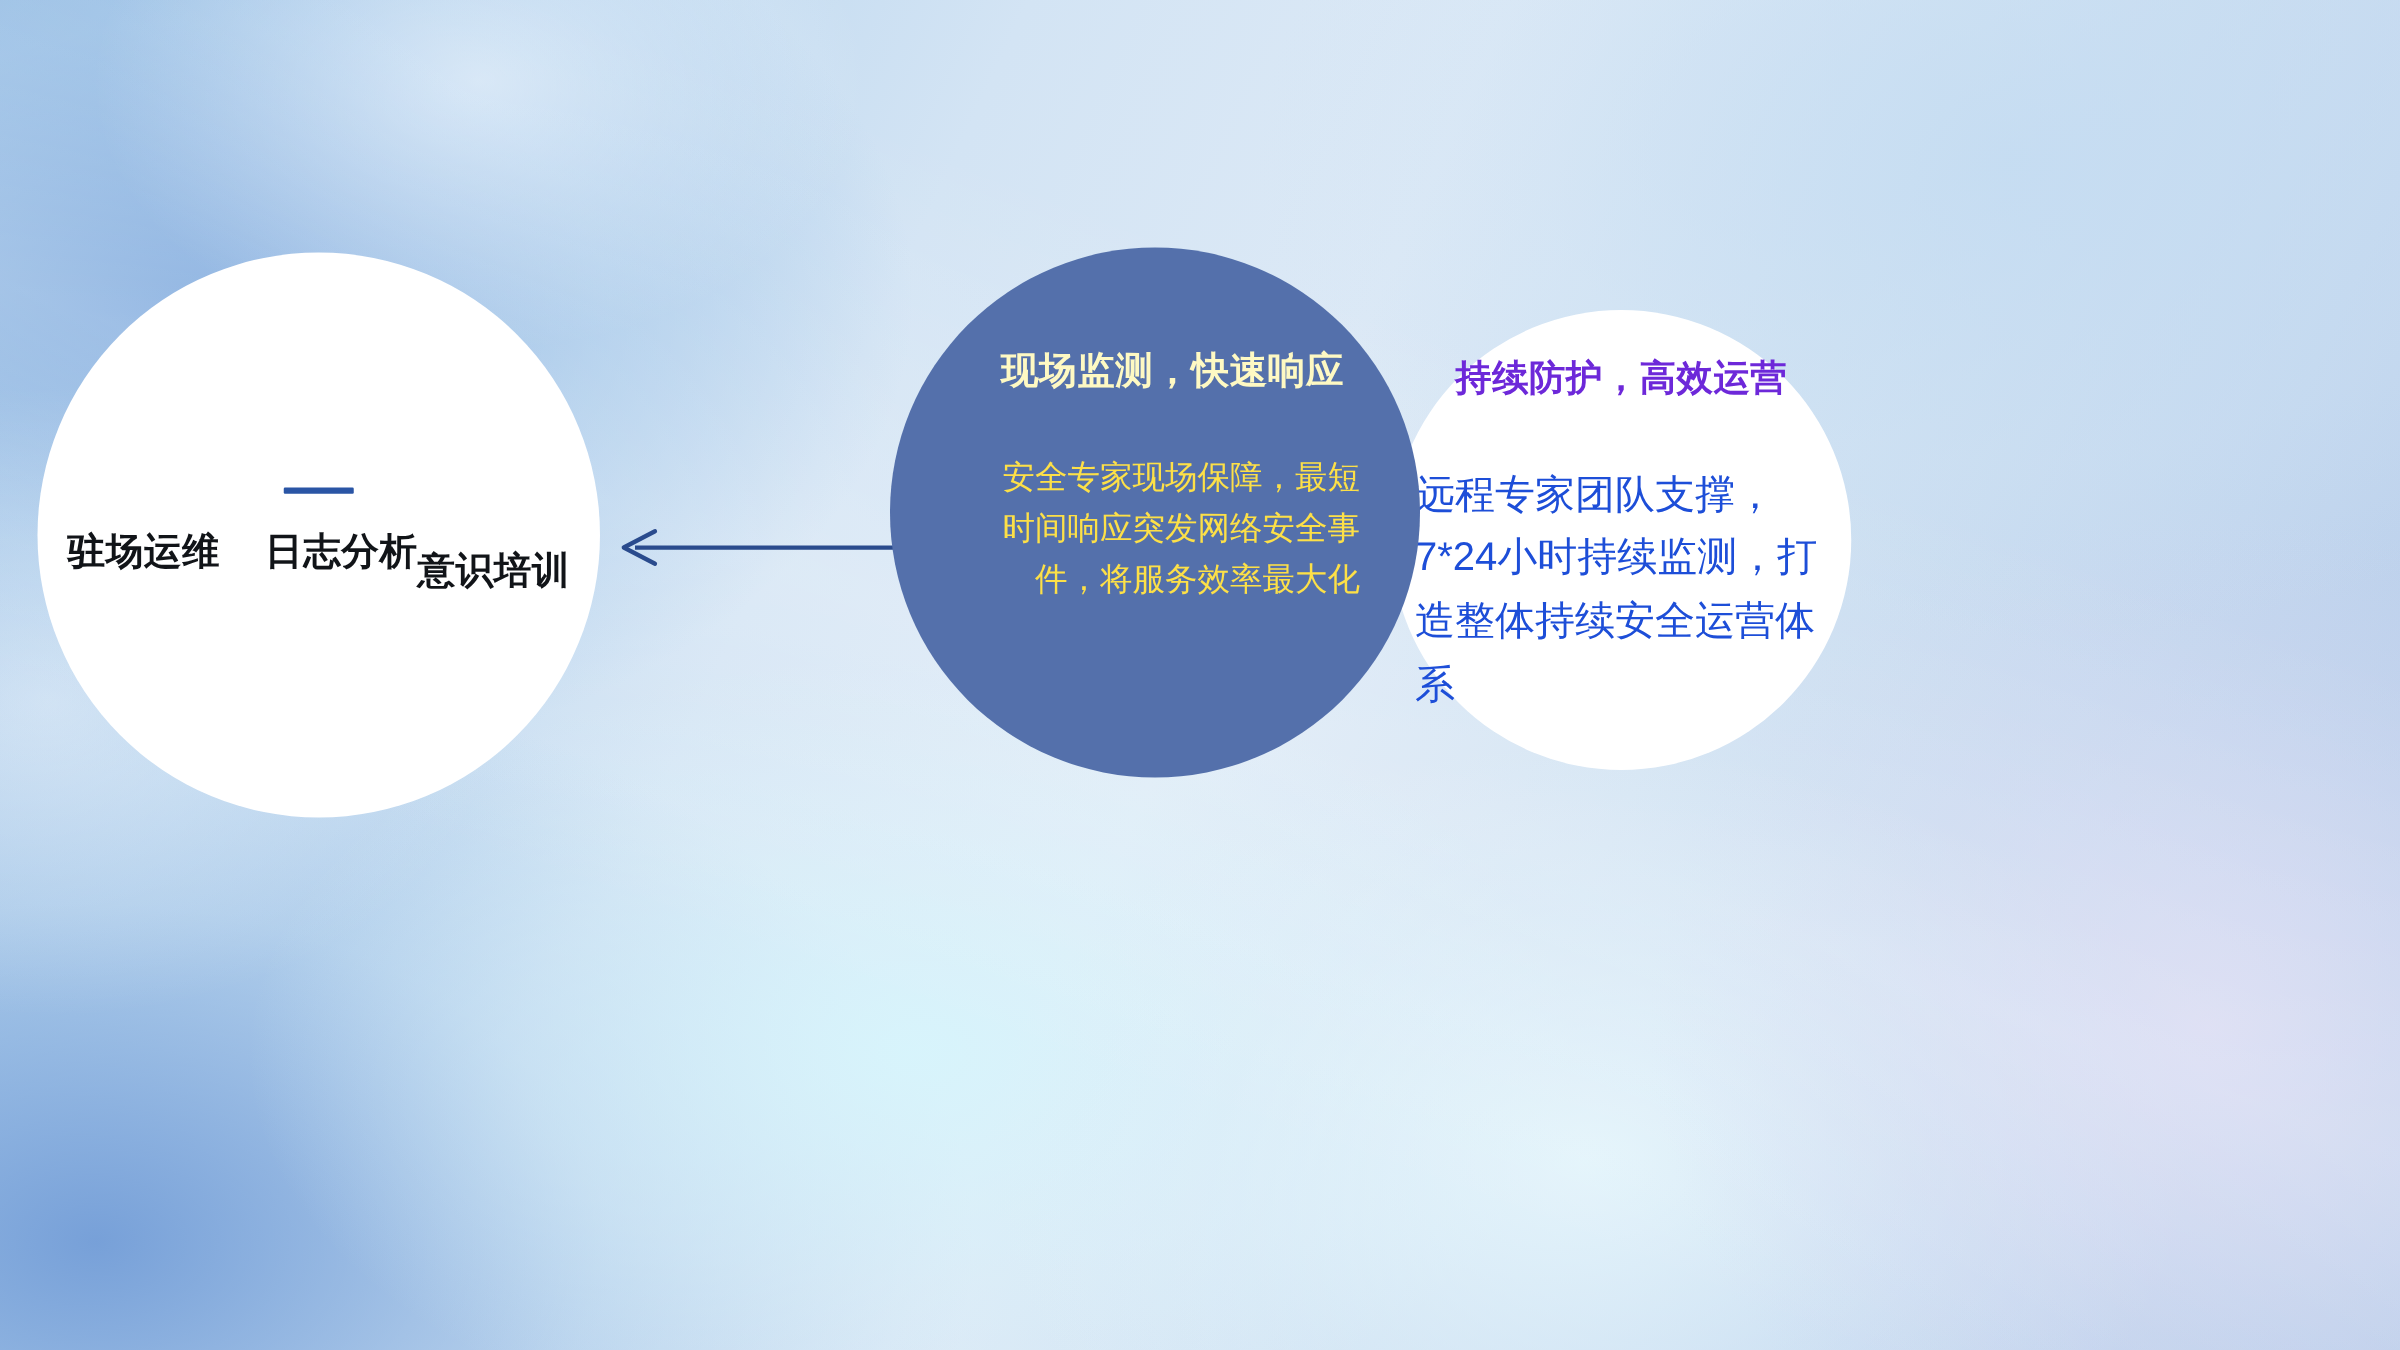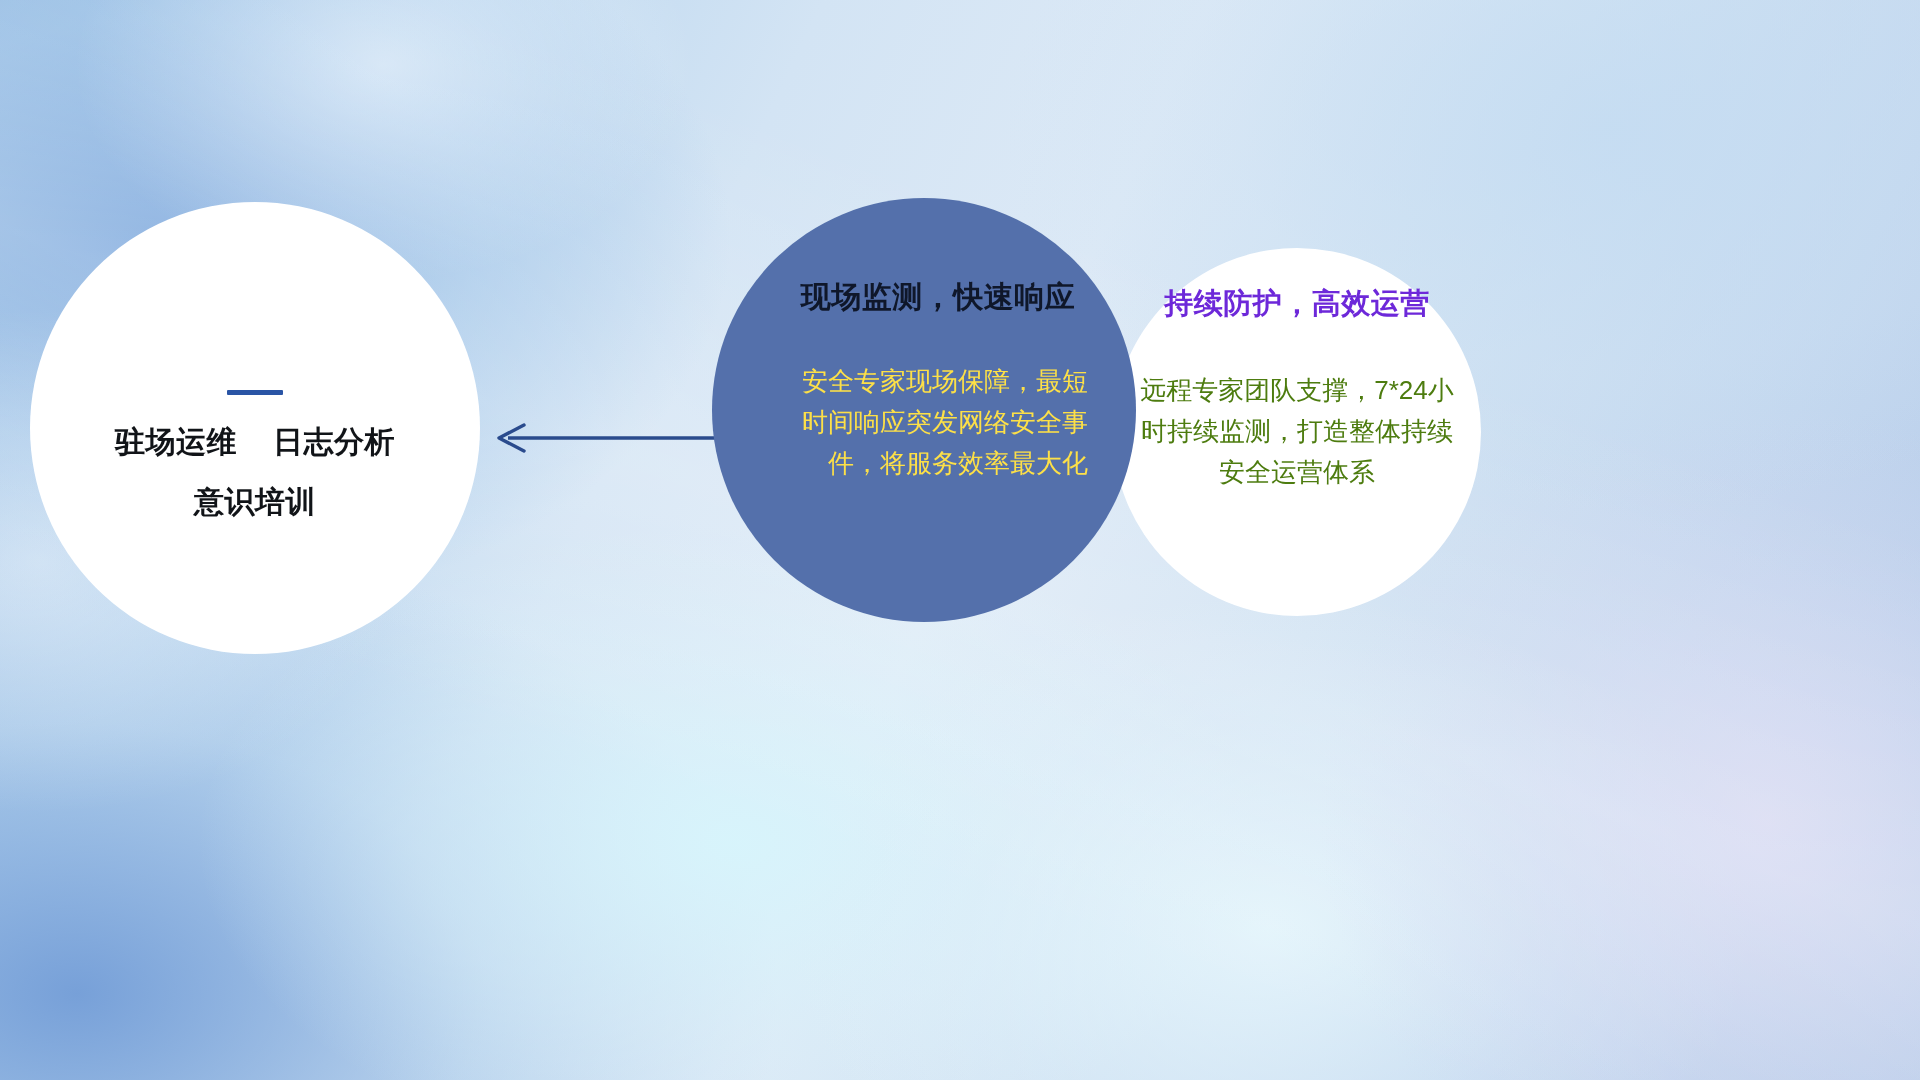--- a/index.html
+++ b/index.html
@@ -135,21 +135,21 @@
   .blue-dash {
     width: 56px;
     height: 5px;
     background: #2a55a5;
     border-radius: 1px;
     margin-bottom: 32px;
   }
 
   .kw-rows {
     display: flex;
-    flex-direction: column;
+    flex-direction: row;
     align-items: center;
     justify-content: flex-end;
   }
   .kw-row {
     display: flex;
     justify-content: center;
     gap: 36px;
     font-size: 30px;
     font-weight: 700;
     color: #111418;
@@ -161,21 +161,21 @@
     margin-bottom: 0;
   }
   .kw {
     letter-spacing: 0.5px;
   }
 
   
   #mid-title {
     font-size: 30px;
     font-weight: 700;
-    color: #0f172a;
+    color: #fef9c3;
     white-space: nowrap;
     letter-spacing: 0.5px;
     line-height: 1.1;
     margin-bottom: 48px;
     position: relative;
     left: 14px;
   }
   #mid-body {
     font-size: 26px;
     color: #fde047;
@@ -190,24 +190,23 @@
   #right-title {
     font-size: 29px;
     font-weight: 700;
     color: #6d28d9;
     white-space: nowrap;
     letter-spacing: 0.5px;
     line-height: 1.1;
     margin-bottom: 50px;
   }
   #right-body {
-    font-size: 26px;
-    color: #4d7c0f;
+    font-size: 32px;
+    color: #1d4ed8;
     line-height: 1.58;
-    text-align: center;
     width: 330px;
   }
 
   
   #flow-arrow {
     position: absolute;
     left: 480px;
     top: 408px;
     width: 240px;
     height: 60px;

